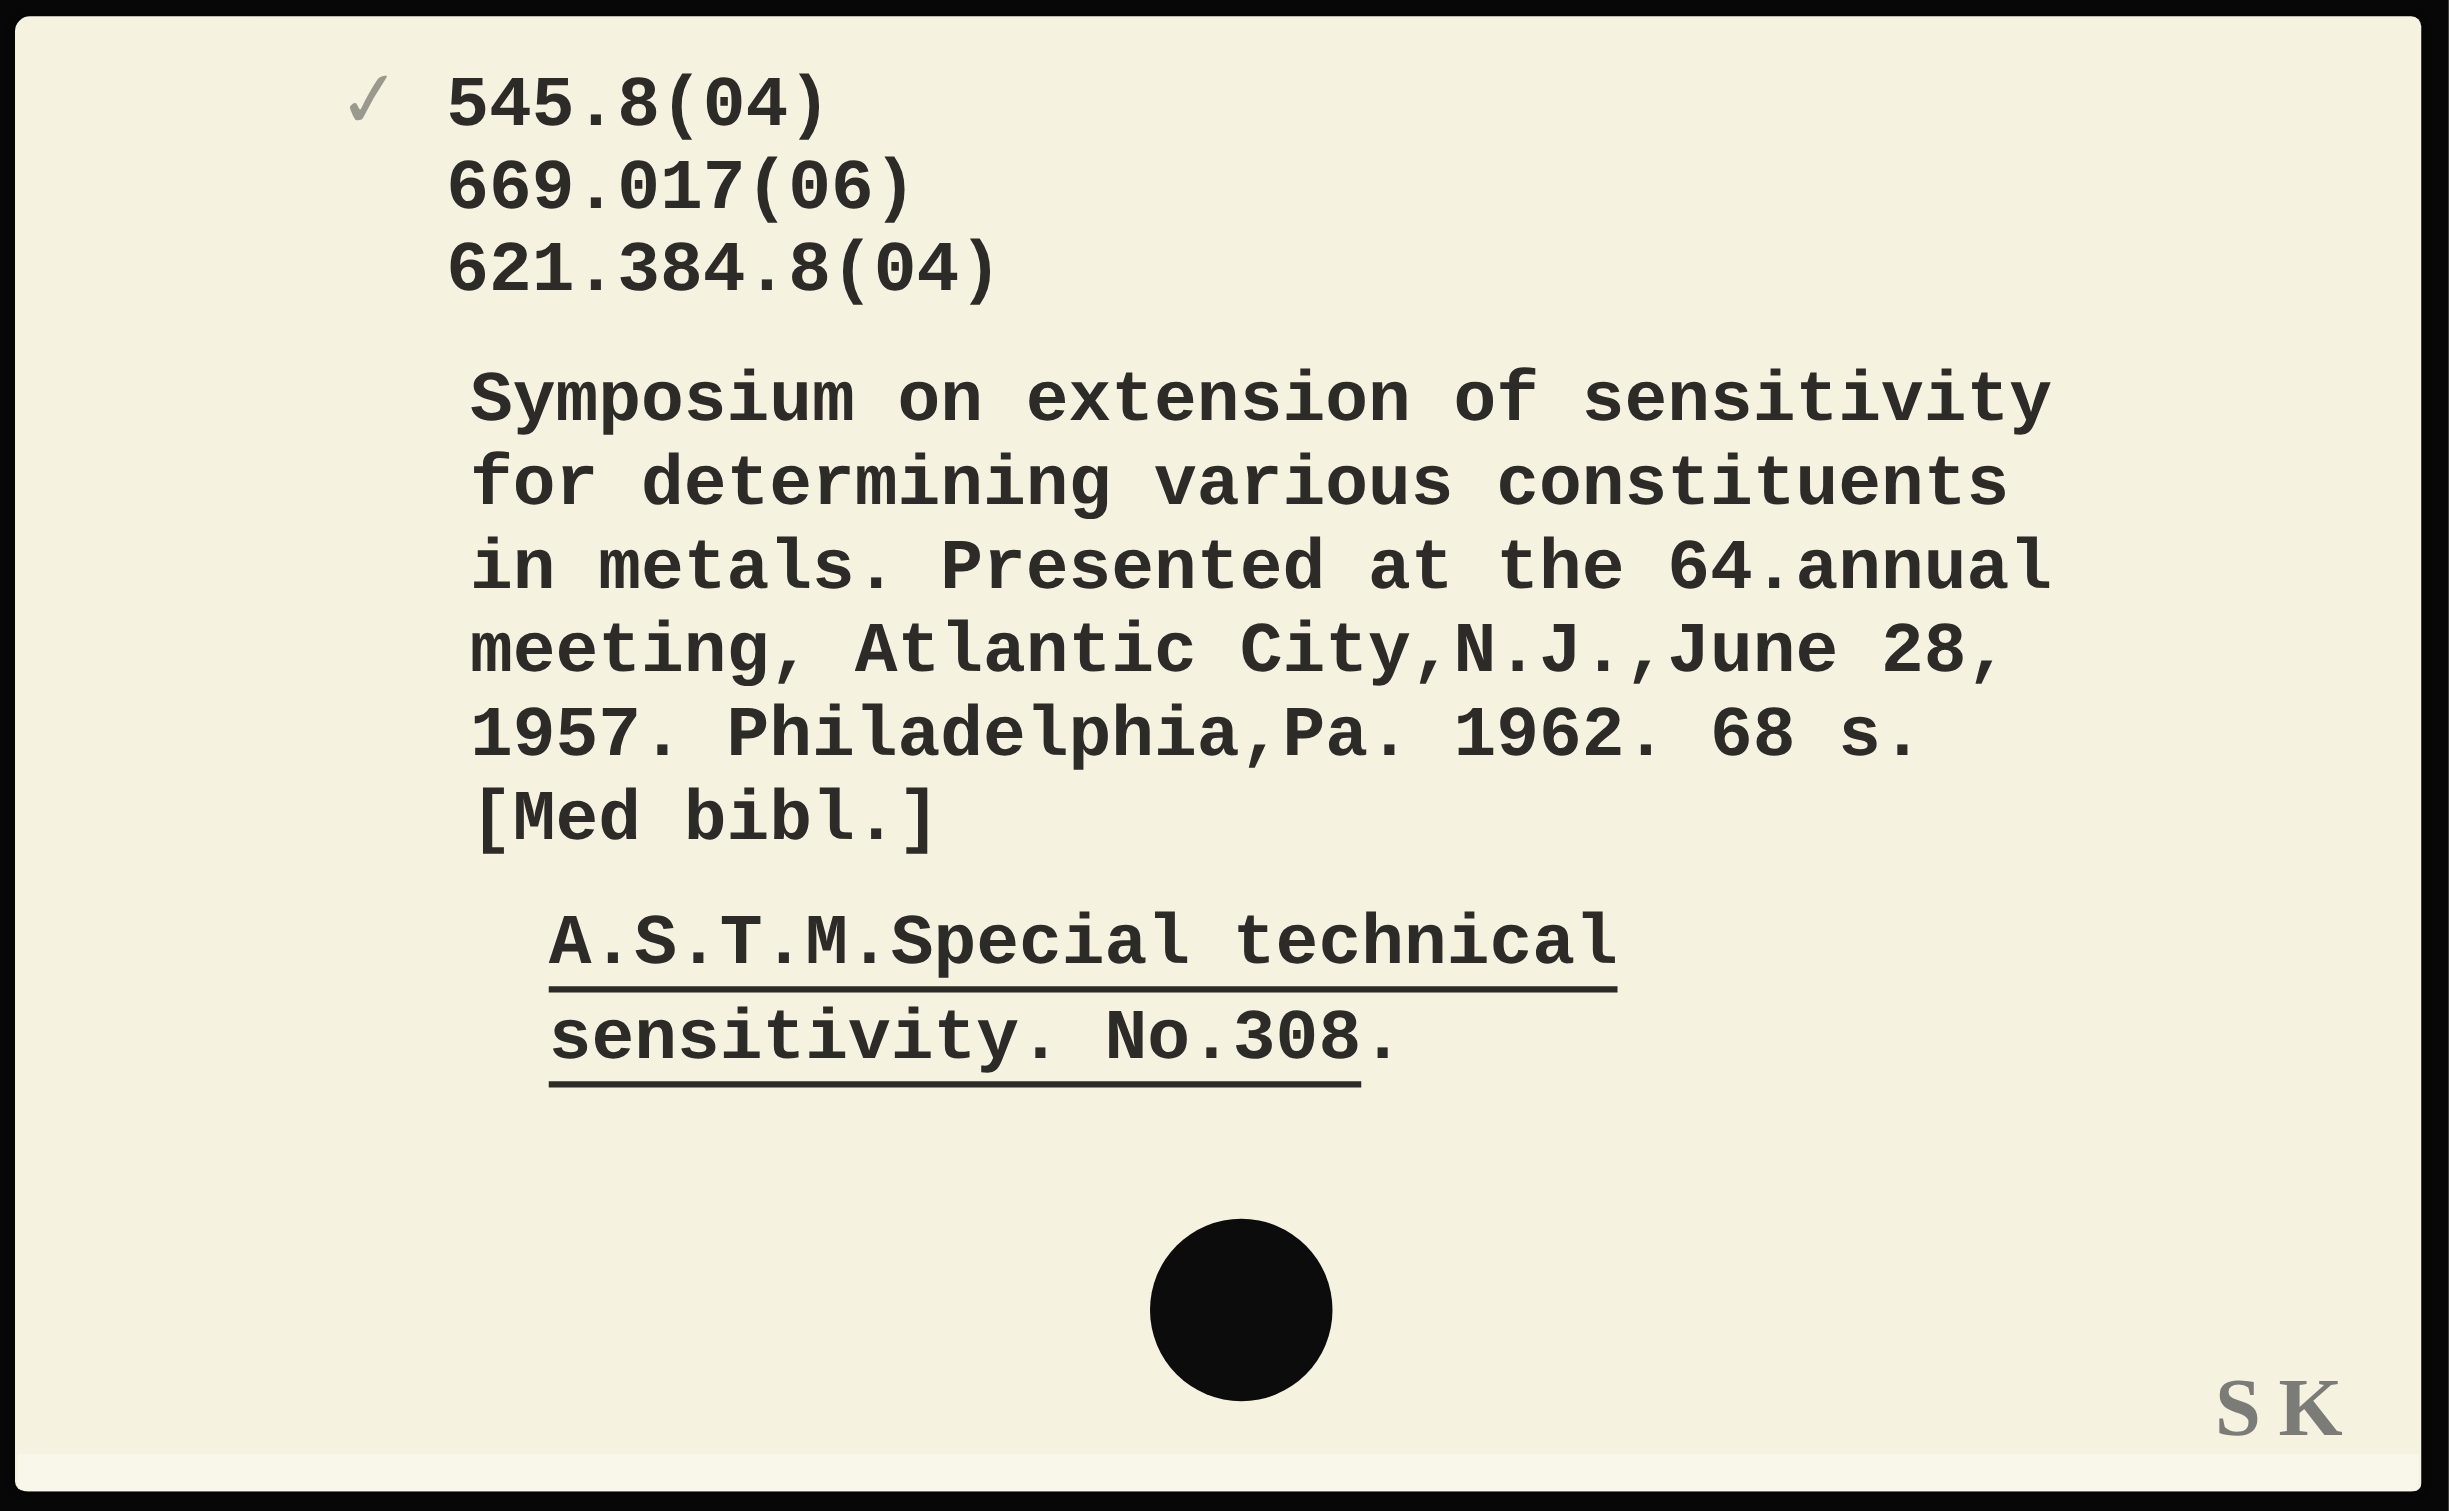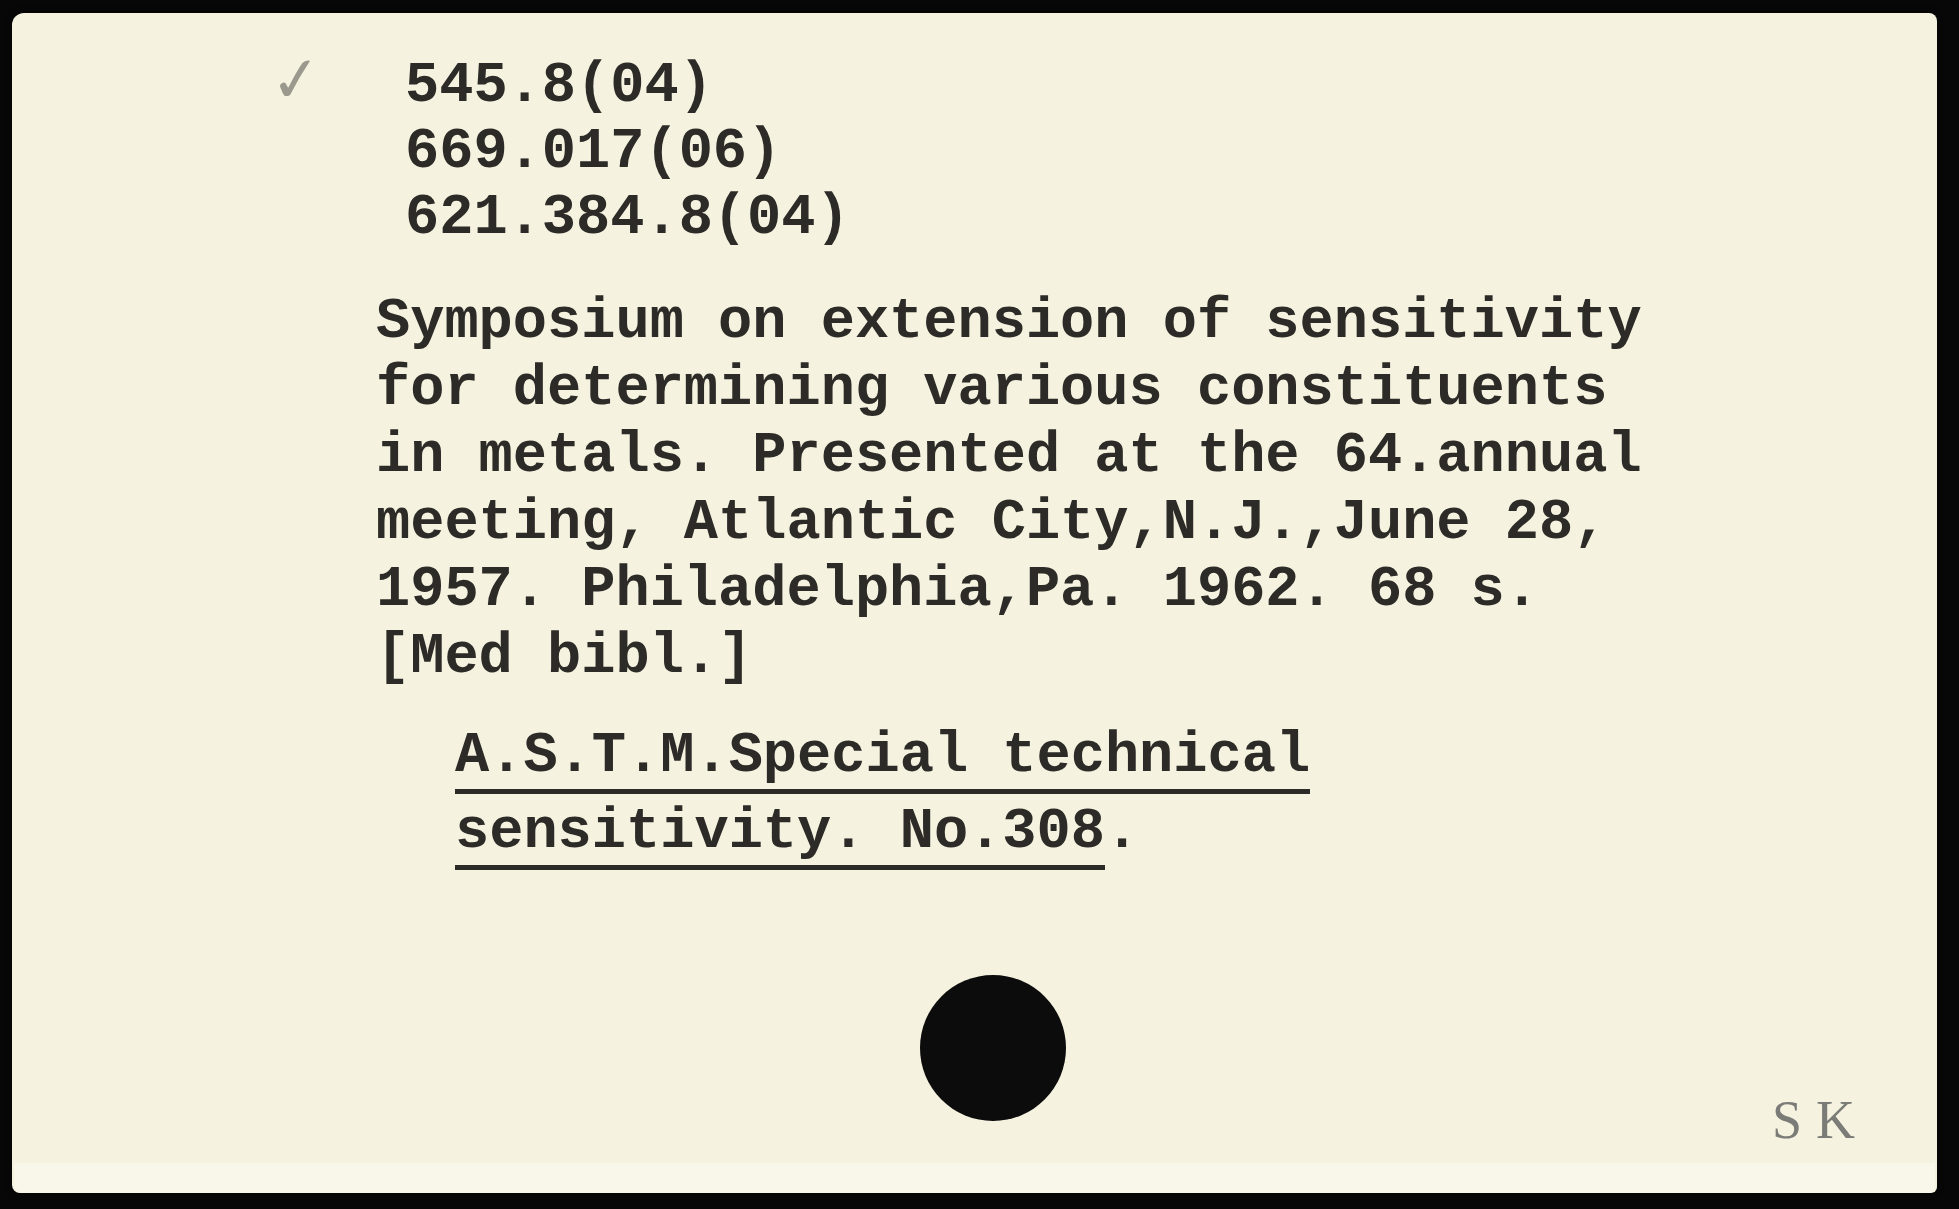--- a/index.html
+++ b/index.html
@@ -34,44 +34,44 @@
     white-space:pre;
   }
   .checkmark{
     position:absolute;left:258px;top:30px;
     font-family:"DejaVu Sans",sans-serif;
     font-size:62px;color:var(--pencil);
     transform:rotate(-6deg);
     opacity:.85;
   }
   .class-block{
-    position:absolute;left:345px;top:40px;margin-left:48px;
+    position:absolute;left:345px;top:40px;
   }
   .class-block .tw{line-height:66px;}
   .body-block{
     position:absolute;left:364px;top:276px;
   }
   .body-block .tw{line-height:67px;}
   .series-block{
-    position:absolute;left:427px;top:714px;margin-left:16px;
+    position:absolute;left:427px;top:714px;
   }
   .series-line{margin-bottom:9px;}
   .series-line .tw{line-height:59px;display:inline-block;}
   .underlined{
     border-bottom:5px solid var(--ink);
     padding-bottom:3px;
   }
   .hole{
     position:absolute;left:908px;top:962px;width:146px;height:146px;
     background:var(--hole);border-radius:50%;
   }
   .stamp{
     position:absolute;left:1760px;top:1076px;
     font-family:"Liberation Serif",serif;
-    font-weight:normal;font-size:54px;letter-spacing:14px;
+    font-weight:bold;font-size:66px;letter-spacing:14px;
     color:var(--stamp-ink);
   }
 </style>
 </head>
 <body>
 
 <div class="card">
 
   <div class="checkmark">✓</div>
 

